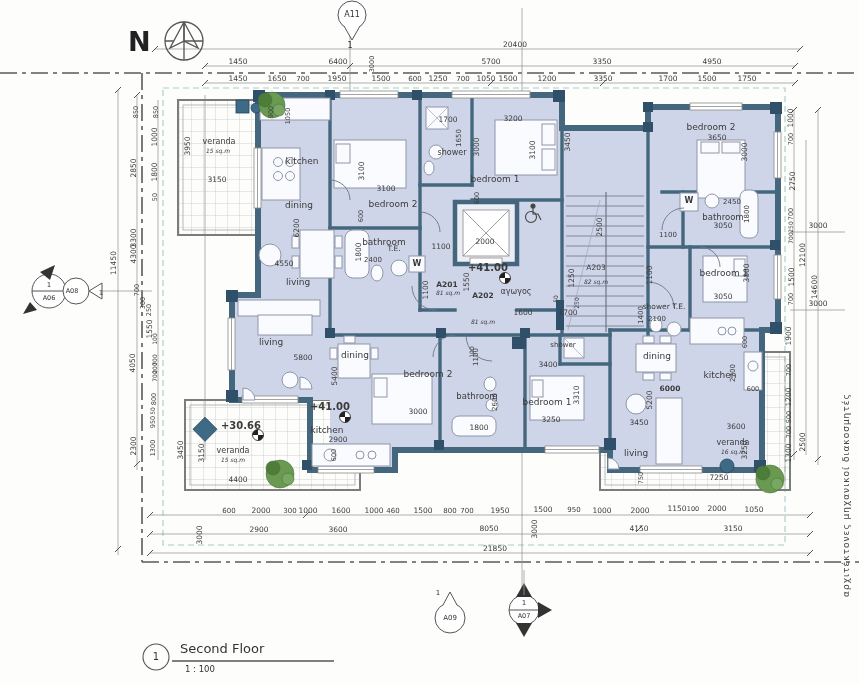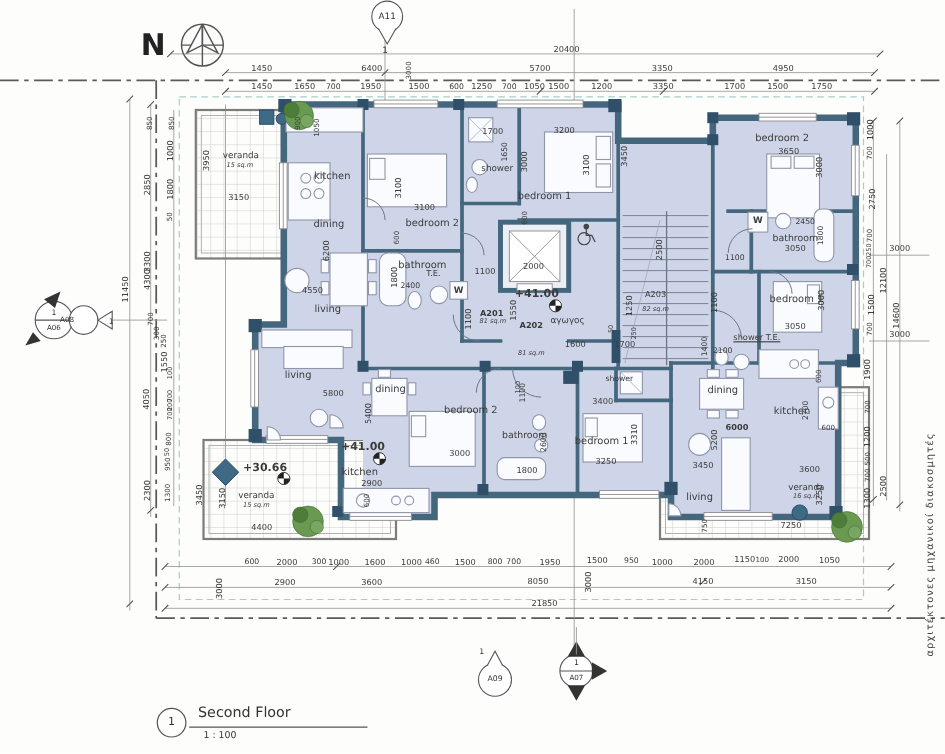--- a/index.html
+++ b/index.html
@@ -348,21 +348,21 @@
     <circle cx="156" cy="657" r="13" stroke-width="1.1"></circle>
     <path d="M172,661 H334" stroke-width="1.3"></path>
   </g>
 </svg>
 
 <div id="north-label">N</div>
 <div class="marker-txt" style="left:352px;top:15px;font-size:8px">A11</div>
 <div class="marker-txt" style="left:350px;top:46px;font-size:8px">1</div>
 <div class="marker-txt" style="left:49px;top:285px;font-size:7px">1</div>
 <div class="marker-txt" style="left:49px;top:298px;font-size:6.5px">A06</div>
-<div class="marker-txt" style="left:61px;top:291px;font-size:6.5px">A08</div>
+<div class="marker-txt" style="left:72px;top:291px;font-size:6.5px">A08</div>
 <div class="marker-txt" style="left:101px;top:293px;font-size:7px">1</div>
 <div class="marker-txt" style="left:438px;top:593px;font-size:7px">1</div>
 <div class="marker-txt" style="left:450px;top:618px;font-size:7px">A09</div>
 <div class="marker-txt" style="left:524px;top:603px;font-size:7px">1</div>
 <div class="marker-txt" style="left:524px;top:616px;font-size:6.5px">A07</div>
 <div class="marker-txt" style="left:156px;top:657px;font-size:10px">1</div>
 <div id="title-name">Second Floor</div>
 <div id="title-scale">1 : 100</div>
 <div id="side-text">αρχιτέκτονες    μηχανικοί    διακοσμητές</div>
 
@@ -525,21 +525,21 @@
       <span class="lbl" style="left: 302px; top: 161px; font-size: 9px; transform: translate(-50%, -50%);">kitchen</span>
       <span class="lbl" style="left: 299px; top: 205px; font-size: 9px; transform: translate(-50%, -50%);">dining</span>
       <span class="lbl" style="left: 298px; top: 282px; font-size: 9px; transform: translate(-50%, -50%);">living</span>
       <span class="lbl" style="left: 393px; top: 204px; font-size: 9px; transform: translate(-50%, -50%);">bedroom 2</span>
       <span class="lbl" style="left: 384px; top: 242px; font-size: 9px; transform: translate(-50%, -50%);">bathroom</span>
       <span class="lbl" style="left: 452px; top: 153px; font-size: 8px; transform: translate(-50%, -50%);">shower</span>
       <span class="lbl" style="left: 495px; top: 179px; font-size: 9px; transform: translate(-50%, -50%);">bedroom 1</span>
       <span class="lbl" style="left: 711px; top: 127px; font-size: 9px; transform: translate(-50%, -50%);">bedroom 2</span>
       <span class="lbl" style="left: 723px; top: 217px; font-size: 8.5px; transform: translate(-50%, -50%);">bathroom</span>
       <span class="lbl" style="left: 724px; top: 273px; font-size: 9px; transform: translate(-50%, -50%);">bedroom 1</span>
-      <span class="lbl" style="left: 688px; top: 307px; font-size: 7.5px; transform: translate(-50%, -50%); text-decoration: underline;">shower T.E.</span>
+      <span class="lbl" style="left: 664px; top: 307px; font-size: 7.5px; transform: translate(-50%, -50%);">shower T.E.</span>
       <span class="lbl" style="left: 657px; top: 356px; font-size: 9px; transform: translate(-50%, -50%);">dining</span>
       <span class="lbl" style="left: 720px; top: 375px; font-size: 9px; transform: translate(-50%, -50%);">kitchen</span>
       <span class="lbl" style="left: 636px; top: 453px; font-size: 9px; transform: translate(-50%, -50%);">living</span>
       <span class="lbl" style="left: 428px; top: 374px; font-size: 9px; transform: translate(-50%, -50%);">bedroom 2</span>
       <span class="lbl" style="left: 477px; top: 396px; font-size: 8.5px; transform: translate(-50%, -50%);">bathroom</span>
       <span class="lbl" style="left: 547px; top: 402px; font-size: 9px; transform: translate(-50%, -50%);">bedroom 1</span>
       <span class="lbl" style="left: 563px; top: 345px; font-size: 7px; transform: translate(-50%, -50%);">shower</span>
       <span class="lbl" style="left: 355px; top: 355px; font-size: 9px; transform: translate(-50%, -50%);">dining</span>
       <span class="lbl" style="left: 327px; top: 430px; font-size: 9px; transform: translate(-50%, -50%);">kitchen</span>
       <span class="lbl" style="left: 271px; top: 342px; font-size: 9px; transform: translate(-50%, -50%);">living</span>

